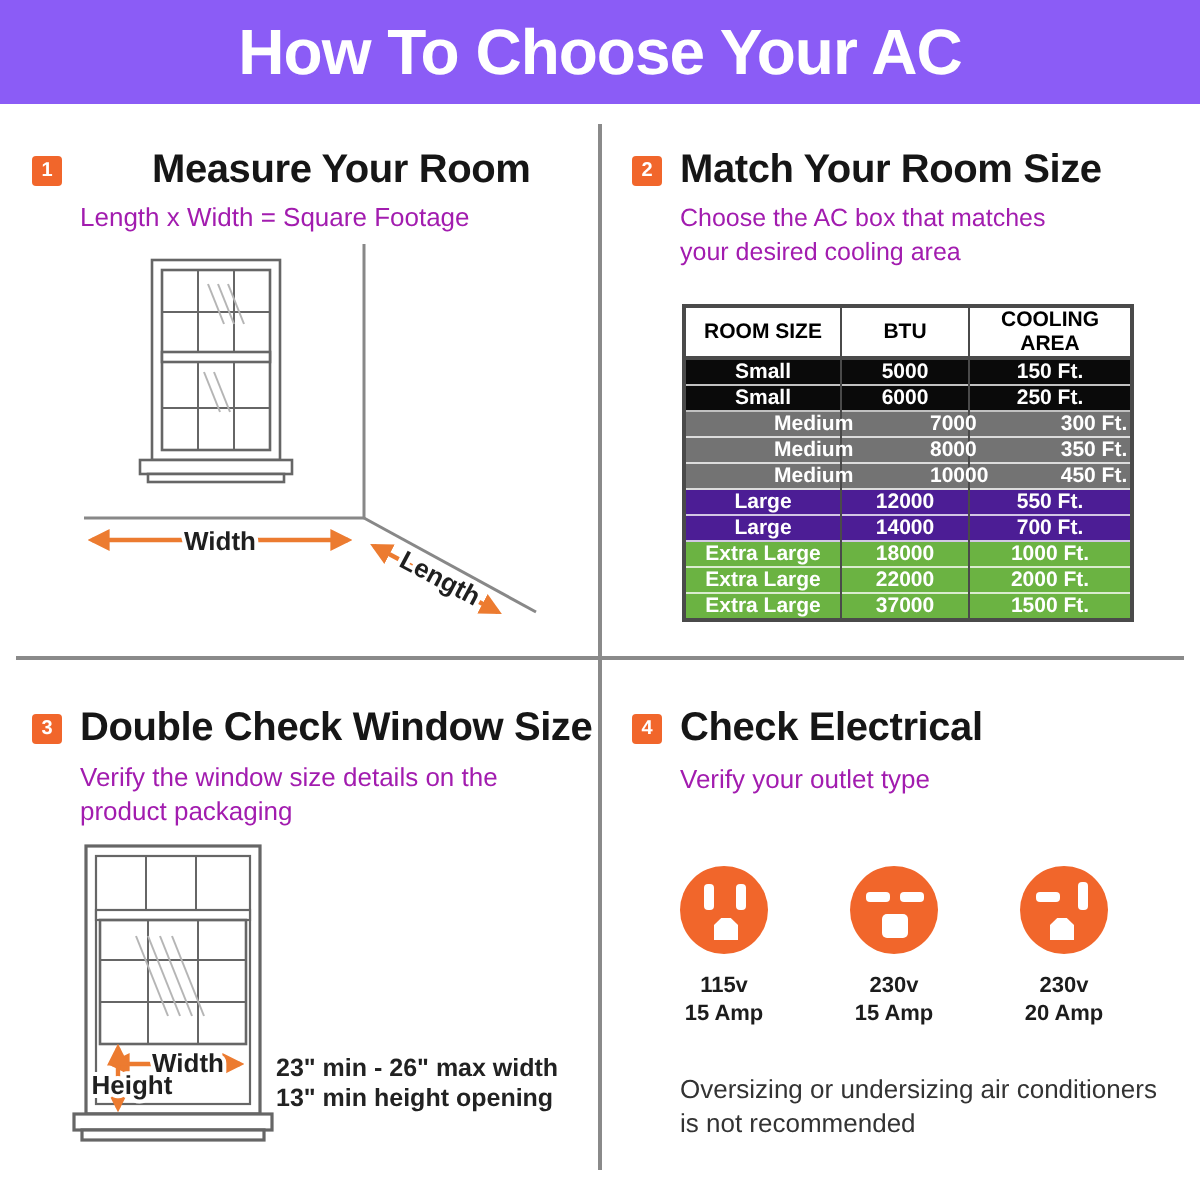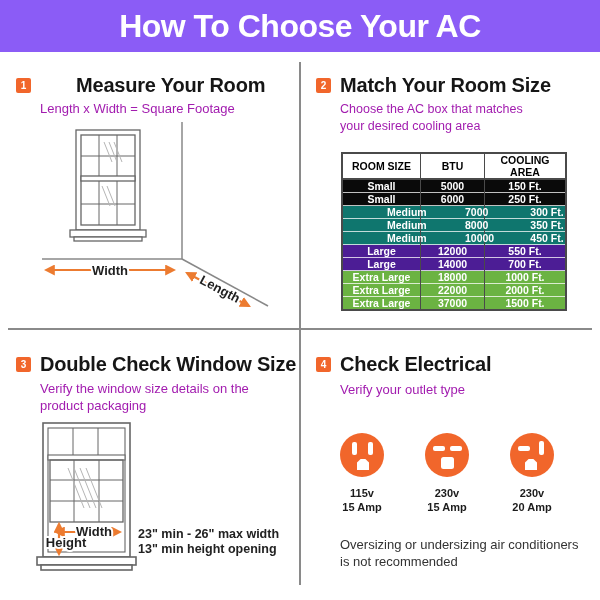--- a/index.html
+++ b/index.html
@@ -22,21 +22,21 @@
   
   .ac-table{position:absolute;left:341px;top:152px;width:220px;border-collapse:collapse;
             border:2px solid #4a4a4a;table-layout:fixed;}
   .ac-table th{background:#fff;color:#000;font-size:10.5px;font-weight:bold;height:16px;
                padding:0;text-align:center;border-right:1px solid #4a4a4a;border-bottom:2px solid #4a4a4a;}
   .ac-table th:last-child,.ac-table td:last-child{border-right:none;}
   .ac-table td{color:#fff;font-size:10.5px;font-weight:bold;height:12px;line-height:12px;
                padding:0;text-align:center;border-right:1px solid #4a4a4a;}
   .ac-table tbody tr + tr td{border-top:1px solid rgba(255,255,255,0.75);}
   .row-black td{background:#0a0a0a;}
-  .row-blue td{background:#0f766e;padding-left:44px;}
+  .row-blue td{background:#737373;padding-left:44px;}
   .row-purple td{background:#4c1d95;}
   .row-green td{background:#6BB342;}
   .col-size{width:77px;} .col-btu{width:63px;} .col-area{width:80px;border-radius:10px;}
   
   .outlet{position:absolute;width:44px;height:44px;border-radius:50%;background:#F1662B;top:433px;}
   .outlet .slot{position:absolute;background:#fff;border-radius:2px;}
   .ground-house{position:absolute;background:#fff;
      clip-path:polygon(30% 0,70% 0,100% 32%,100% 100%,0 100%,0 32%);}
   .ground-square{position:absolute;background:#fff;border-radius:2.5px;}
   .outlet-label{position:absolute;width:80px;top:486px;text-align:center;

